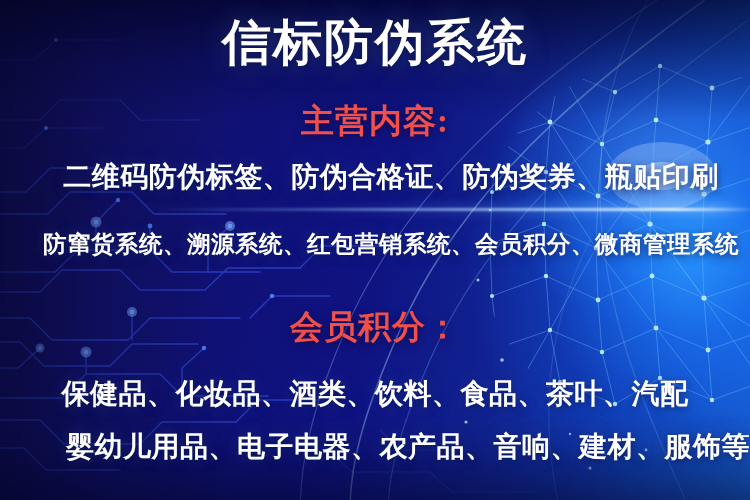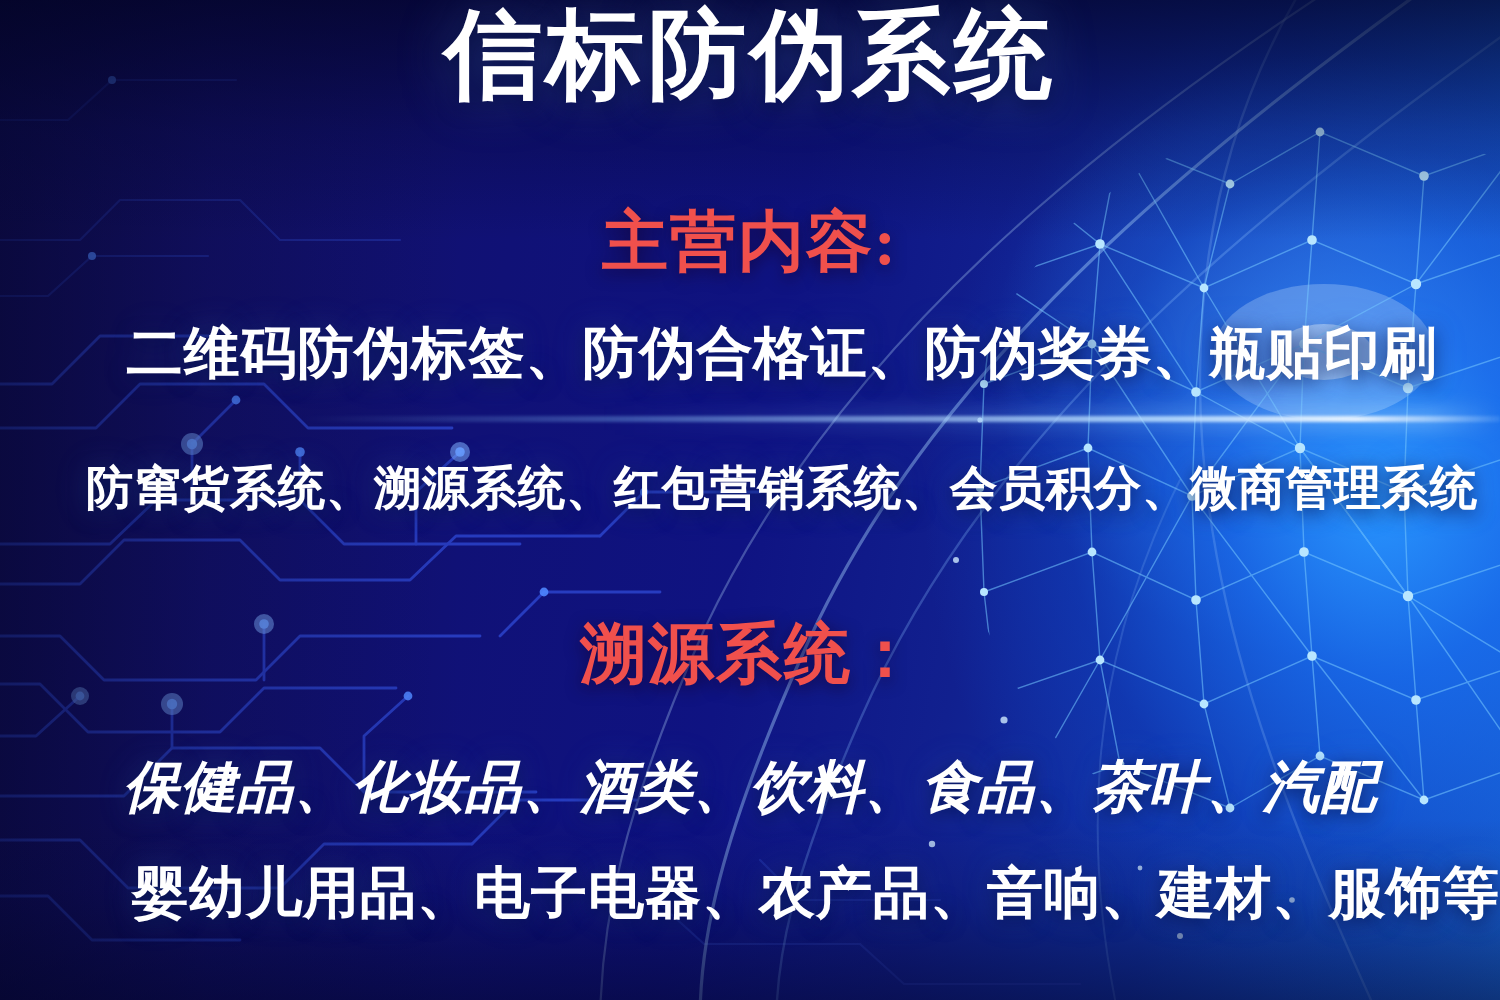--- a/index.html
+++ b/index.html
@@ -61,21 +61,21 @@
     pointer-events:none;
   }
 
   
   .content {
     position:absolute; left:0; top:0; width:750px; height:500px;
     z-index:20;
   }
 
   .title {
-    position:absolute; left:0; top:0; width:750px;
+    position:absolute; left:0; top:14px; width:750px;
     text-align:center;
     color:#ffffff;
     font-size:49px;
     font-weight:bold;
     letter-spacing:2px;
     line-height:1.15;
     text-shadow:0 2px 10px rgba(0,10,60,0.75), 0 0 26px rgba(120,180,255,0.35);
   }
 
   .heading {
@@ -270,20 +270,20 @@
   <div class="content">
 
     <div class="title"><span style="white-space: nowrap; display: inline-block;">信标防伪系统</span></div>
 
     <div class="heading h1"><span style="white-space: nowrap; display: inline-block; font-family: Liberation Serif, serif;">主营内容:</span></div>
 
     <div class="line l1"><span style="white-space: nowrap; display: inline-block;">二维码防伪标签、防伪合格证、防伪奖券、瓶贴印刷</span></div>
 
     <div class="line l2" style="font-size: 23.5px;"><span style="white-space: nowrap; display: inline-block;">防窜货系统、溯源系统、红包营销系统、会员积分、微商管理系统</span></div>
 
-    <div class="heading h2"><span style="white-space: nowrap; display: inline-block;">溯源系统：</span></div>
-
-    <div class="line l3"><span style="white-space: nowrap; display: inline-block; font-style: italic;">保健品、化妆品、酒类、饮料、食品、茶叶、汽配</span></div>
+    <div class="heading h2"><span style="white-space: nowrap; display: inline-block;">会员积分：</span></div>
+
+    <div class="line l3"><span style="white-space: nowrap; display: inline-block;">保健品、化妆品、酒类、饮料、食品、茶叶、汽配</span></div>
 
     <div class="line l4"><span style="white-space: nowrap; display: inline-block;">婴幼儿用品、电子电器、农产品、音响、建材、服饰等</span></div>
 
   </div>
 </div>
 
 </body></html>

